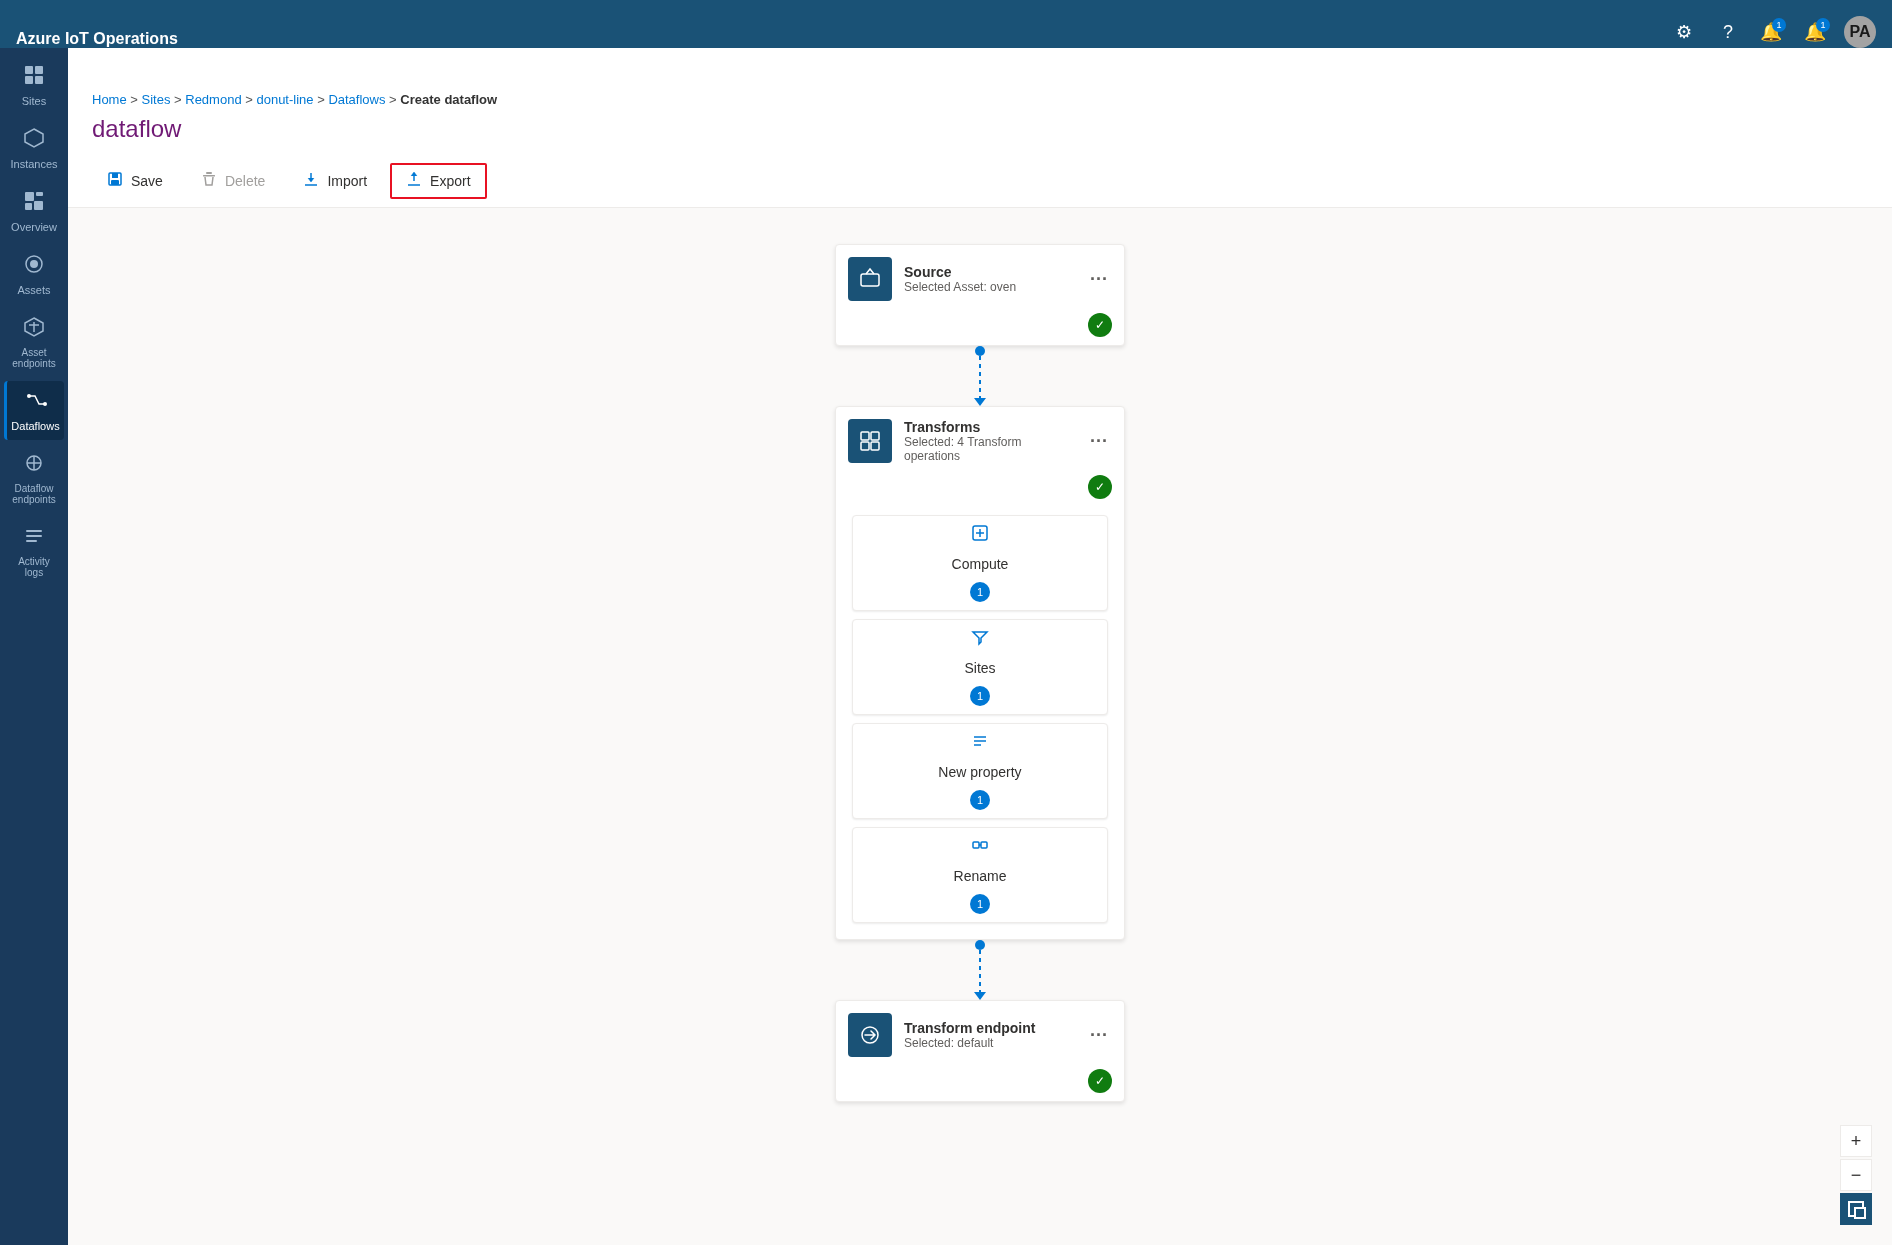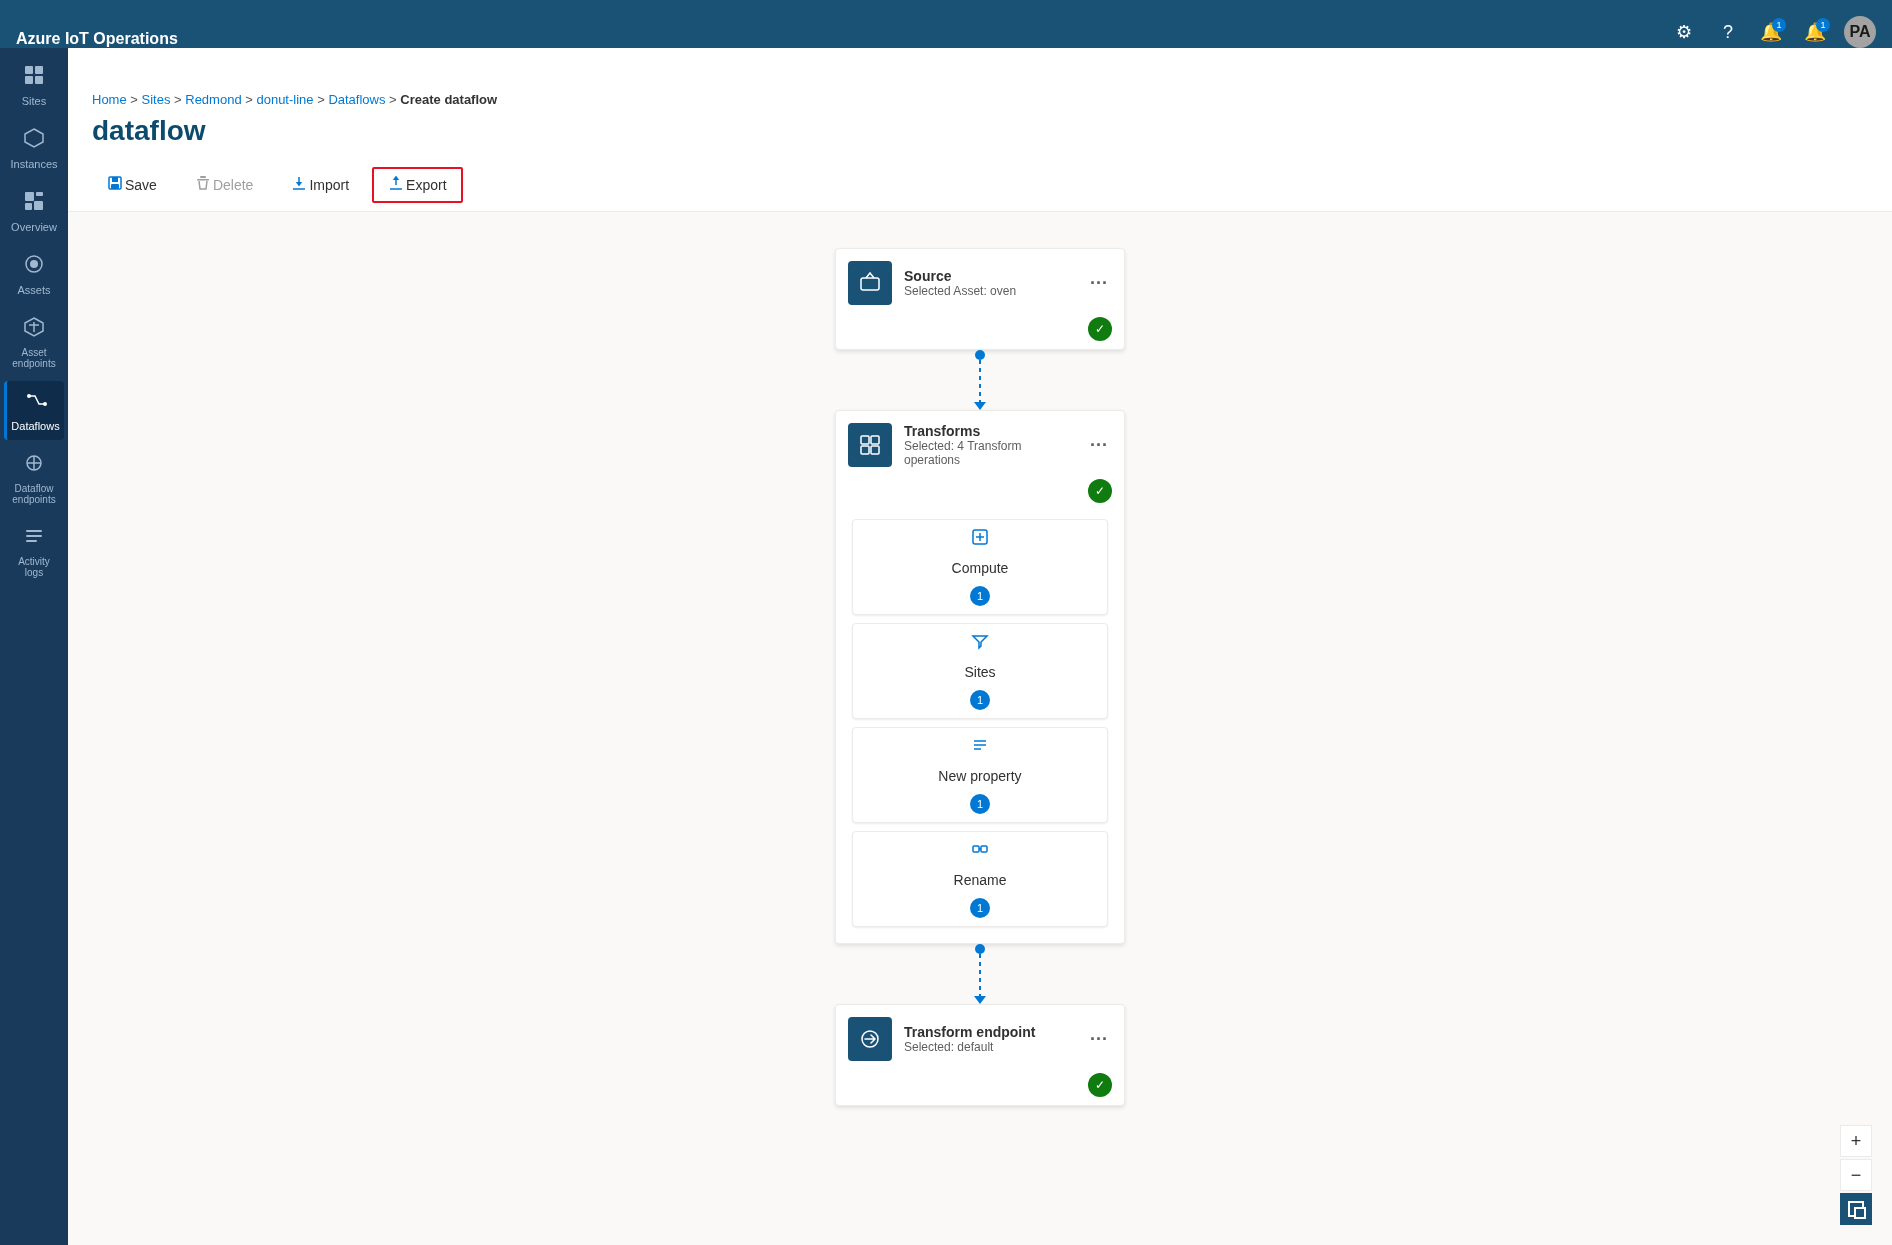--- a/index.html
+++ b/index.html
@@ -53,26 +53,26 @@
 
     
     .content-area { flex: 1; display: flex; flex-direction: column; background: white; overflow: hidden; }
 
     
     .breadcrumb { padding: 12px 24px 4px; font-size: 13px; color: #555; margin-top: 32px; }
     .breadcrumb a { color: #0078d4; text-decoration: none; }
     .breadcrumb .current { font-weight: 600; color: #333; }
 
     
-    .page-title { padding: 4px 24px 12px; font-size: 28px; font-weight: 700; color: #0c4a6e; }
+    .page-title { padding: 4px 24px 12px; font-size: 24px; font-weight: 400; color: #701a75; }
 
     
     .toolbar { display: flex; align-items: center; gap: 8px; padding: 8px 24px; border-bottom: 1px solid #edebe9; }
     .toolbar-btn {
-      display: flex; align-items: center; gap: 2px;
+      display: flex; align-items: center; gap: 8px;
       padding: 6px 14px; border: 1px solid transparent;
       background: none; cursor: pointer; font-size: 14px; color: #323130;
       border-radius: 2px;
     }
     .toolbar-btn.active-border { border: 2px solid #e81123; color: #323130; }
     .toolbar-btn-icon { font-size: 16px; color: #0078d4; }
     .toolbar-btn.disabled { color: #a19f9d; cursor: default; }
     .toolbar-btn.disabled .toolbar-btn-icon { color: #a19f9d; }
 
     

